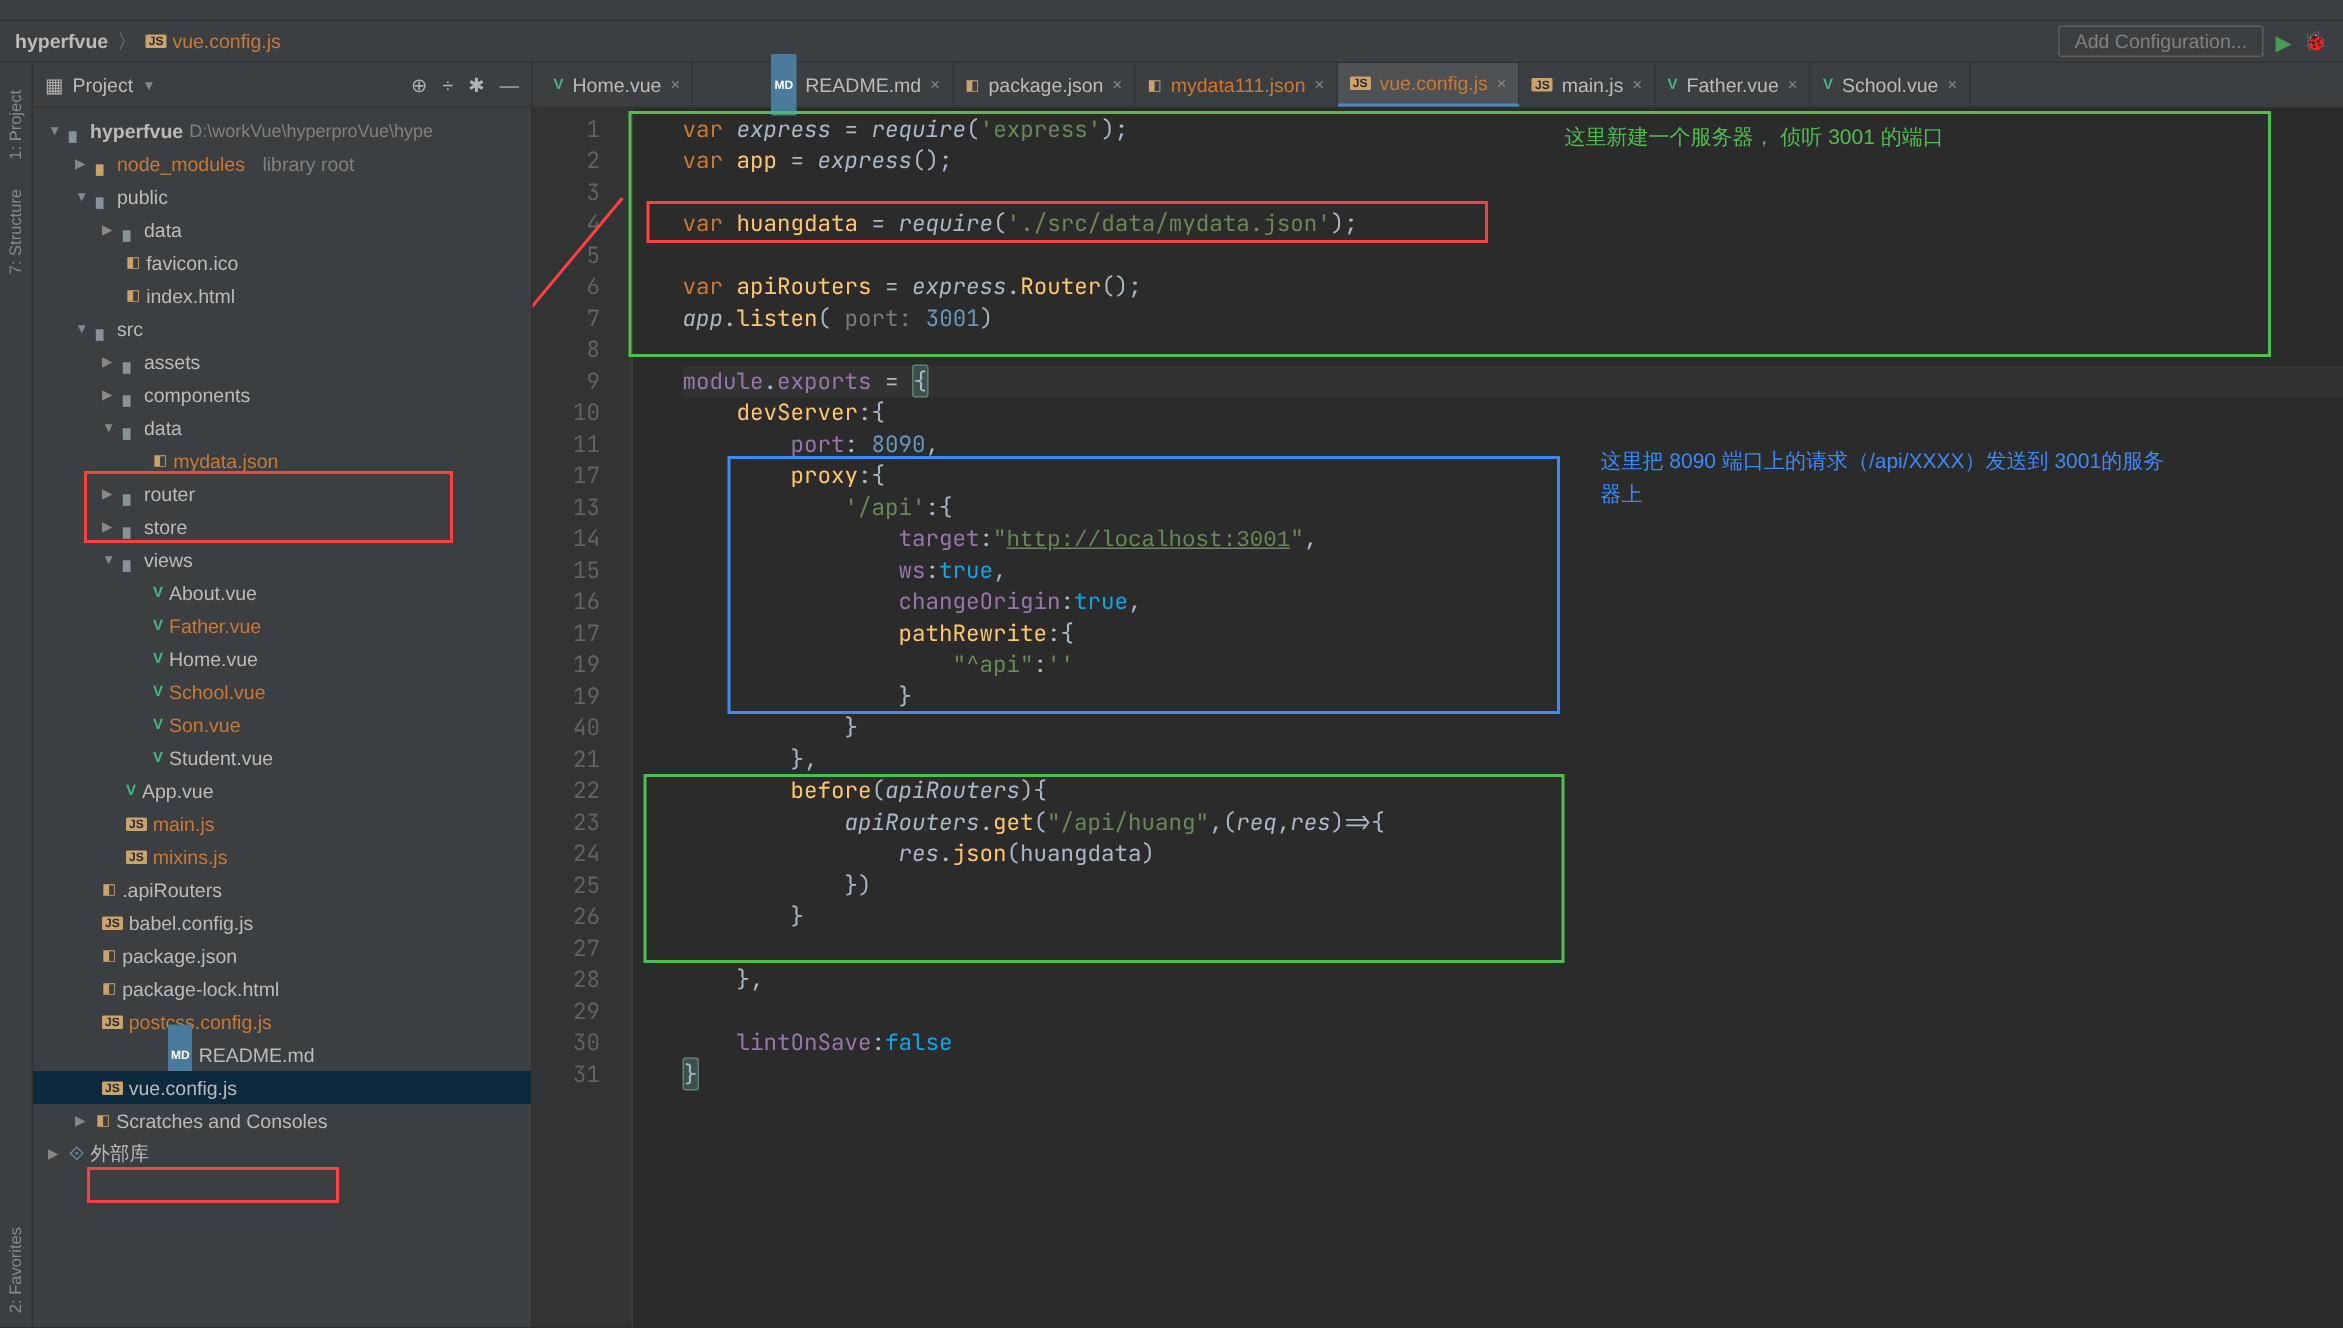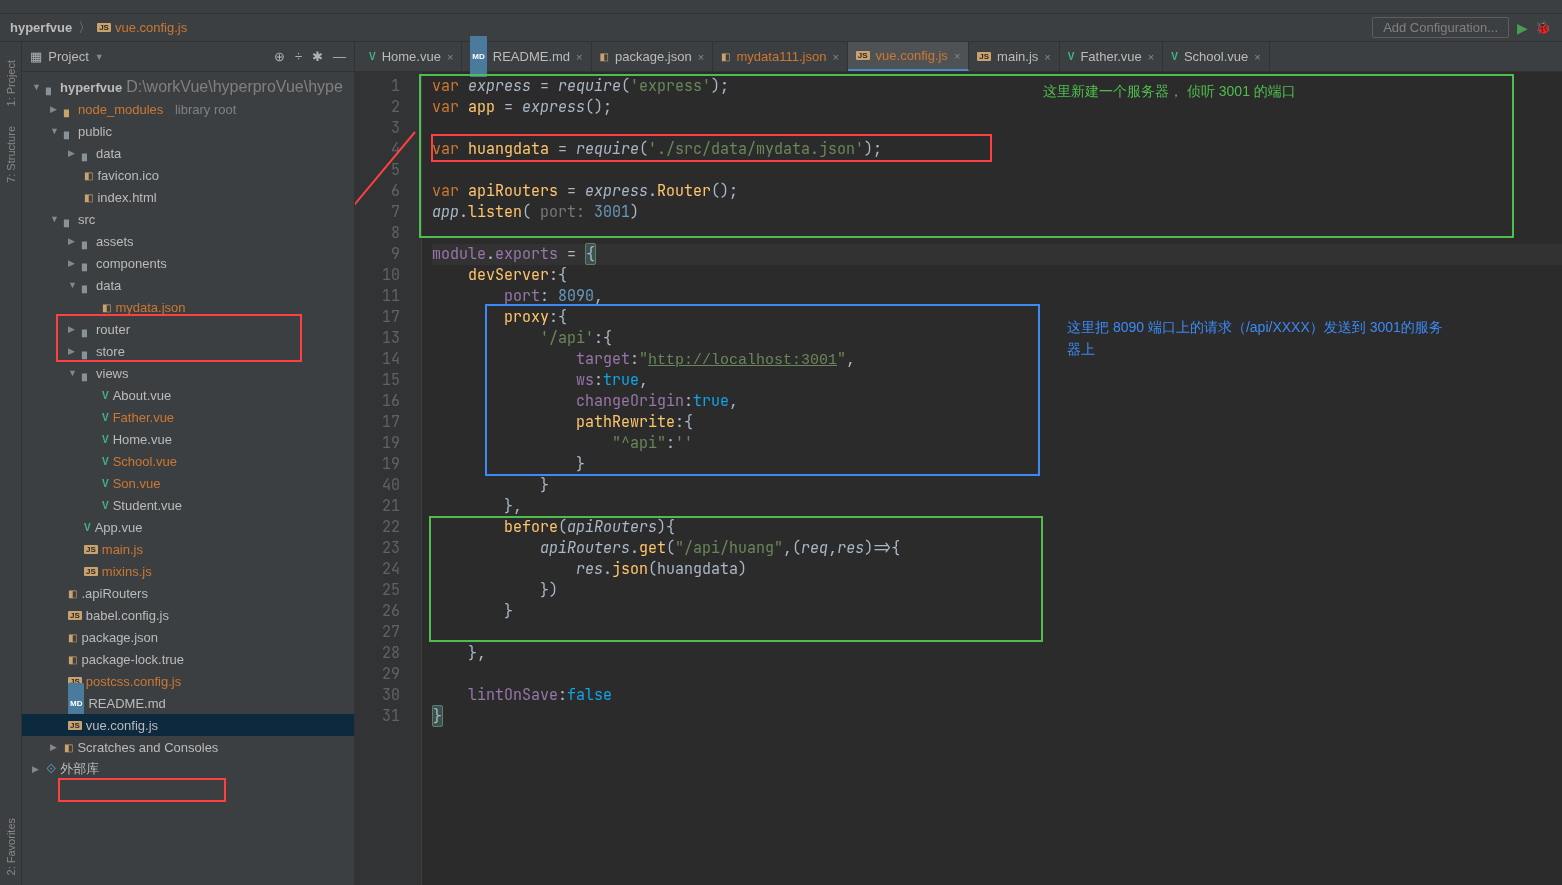--- a/index.html
+++ b/index.html
@@ -85,26 +85,26 @@
   gap: 4px;
   position: relative;
 }
 .tree-node.selected { background: #0d293e; }
 .tree-arrow { width: 10px; color: #888; font-size: 9px; }
 .tree-icon-folder { color: #87939a; }
 .tree-icon-folder-mod { color: #c9a26d; }
 .tree-icon-vue { color: #41b883; font-weight: bold; font-size: 10px; }
 .tree-icon-js { background: #c9a26d; color: #2b2b2b; font-size: 8px; padding: 0 2px; font-weight: bold; border-radius: 1px; }
 .tree-icon-json { color: #c9a26d; font-size: 10px; }
-.tree-icon-md { background: #4a7a9c; color: #fff; font-size: 8px; padding: 16px 2px; font-weight: bold; border-radius: 1px; }
+.tree-icon-md { background: #4a7a9c; color: #fff; font-size: 8px; padding: 16px 2px; font-weight: bold; border-radius: 1px; margin-left: 44px; }
 .tree-icon-html { color: #c9a26d; font-size: 10px; }
 .tree-label { color: #bbbbbb; }
 .tree-label.lib { color: #808080; }
 .tree-label.hl { color: #cc7832; }
-.tree-label.path { color: #808080; font-size: 16px; }
+.tree-label.path { color: #808080; font-size: 12px; }
 .red-box-tree1 {
   position: absolute;
   border: 2px solid #ff4040;
   pointer-events: none;
 }
 .editor-area { flex: 1; display: flex; flex-direction: column; background: #2b2b2b; }
 .tabs {
   height: 30px;
   background: #3c3f41;
   display: flex;
@@ -146,21 +146,21 @@
   width: 12px;
   background: #313335;
   border-right: 1px solid #3e3e3e;
 }
 .code {
   flex: 1;
   padding: 4px 0 0 10px;
   white-space: pre;
   position: relative;
 }
-.code-line { height: 21px; }
+.code-line { height: 21px; margin-left: 23px; }
 .cl-caret { background: #323232; }
 .kw { color: #cc7832; }
 .def { color: #ffc66d; }
 .prop { color: #9876aa; }
 .str { color: #6a8759; }
 .num { color: #6897bb; }
 .param { color: #a9b7c6; font-style: italic; }
 .italic { font-style: italic; color: #a9b7c6; }
 .hint { color: #787878; font-style: normal; }
 .link { color: #6a8759; text-decoration: underline; font-family: Liberation Mono, monospace; }
@@ -342,21 +342,21 @@
       <div class="tree-node" style="--indent:46px">
         <span class="tree-icon-js">JS</span>
         <span class="tree-label">babel.config.js</span>
       </div>
       <div class="tree-node" style="--indent:46px">
         <span class="tree-icon-json">◧</span>
         <span class="tree-label">package.json</span>
       </div>
       <div class="tree-node" style="--indent:46px">
         <span class="tree-icon-json">◧</span>
-        <span class="tree-label">package-lock.true</span>
+        <span class="tree-label">package-lock.html</span>
       </div>
       <div class="tree-node" style="--indent:46px">
         <span class="tree-icon-js">JS</span>
         <span class="tree-label hl">postcss.config.js</span>
       </div>
       <div class="tree-node" style="--indent:46px">
         <span class="tree-icon-md">MD</span>
         <span class="tree-label">README.md</span>
       </div>
       <div class="tree-node selected" style="--indent:46px">
@@ -459,21 +459,21 @@
         </div>
       <div class="gutter-fold"></div>
       <div class="code" id="code-host"><div class="code-line"><span class="kw">var</span> <span class="italic def">express</span> = <span class="italic">require</span>(<span class="str">'express'</span>);</div><div class="code-line"><span class="kw">var</span> <span class="def">app</span> = <span class="italic">express</span>();</div><div class="code-line"></div><div class="code-line"><span class="kw">var</span> <span class="def">huangdata</span> = <span class="italic">require</span>(<span class="str">'./src/data/mydata.json'</span>);</div><div class="code-line"></div><div class="code-line"><span class="kw">var</span> <span class="def">apiRouters</span> = <span class="italic">express</span>.<span class="def">Router</span>();</div><div class="code-line"><span class="param">app</span>.<span class="def">listen</span>( <span class="hint">port:</span> <span class="num">3001</span>)</div><div class="code-line"></div><div class="code-line cl-caret"><span class="prop">module</span>.<span class="prop">exports</span> = <span class="brace-hl">{</span></div><div class="code-line">    <span class="def">devServer</span>:{</div><div class="code-line">        <span class="prop">port</span>: <span class="num">8090</span>,</div><div class="code-line">        <span class="def">proxy</span>:{</div><div class="code-line">            <span class="str">'/api'</span>:{</div><div class="code-line">                <span class="prop">target</span>:<span class="str">"</span><span class="link">http://localhost:3001</span><span class="str">"</span>,</div><div class="code-line">                <span class="prop">ws</span>:<span class="bool-t">true</span>,</div><div class="code-line">                <span class="prop">changeOrigin</span>:<span class="bool-t">true</span>,</div><div class="code-line">                <span class="def">pathRewrite</span>:{</div><div class="code-line">                    <span class="str">"^api"</span>:<span class="str">''</span></div><div class="code-line">                }</div><div class="code-line">            }</div><div class="code-line">        },</div><div class="code-line">        <span class="def">before</span>(<span class="param">apiRouters</span>){</div><div class="code-line">            <span class="italic">apiRouters</span>.<span class="def">get</span>(<span class="str">"/api/huang"</span>,(<span class="param">req</span>,<span class="param">res</span>)=&gt;{</div><div class="code-line">                <span class="param">res</span>.<span class="def">json</span>(huangdata)</div><div class="code-line">            })</div><div class="code-line">        }</div><div class="code-line"></div><div class="code-line">    },</div><div class="code-line"></div><div class="code-line">    <span class="prop">lintOnSave</span>:<span class="bool-t">false</span></div><div class="code-line"><span class="brace-hl">}</span></div></div>
 
       <div class="overlay-box overlay-green" style="left:64px;top:2px;width:1095px;height:164px"></div>
       <div class="overlay-box overlay-red" style="left:76px;top:62px;width:561px;height:28px"></div>
       <div class="overlay-box overlay-blue" style="left:130px;top:232px;width:555px;height:172px"></div>
       <div class="overlay-box overlay-green" style="left:74px;top:444px;width:614px;height:126px"></div>
 
       <div class="annotation anno-green" style="left:688px;top:8px">这里新建一个服务器， 侦听 3001 的端口</div>
-      <div class="annotation anno-blue" style="left:712px;top:244px;width:380px">这里把 8090 端口上的请求（/api/XXXX）发送到 3001的服务器上</div>
+      <div class="annotation anno-blue" style="left:712px;top:224px;width:380px">这里把 8090 端口上的请求（/api/XXXX）发送到 3001的服务器上</div>
 
       <svg class="arrow-svg" style="left:-120px;top:40px" width="200" height="220">
         <defs>
             <marker id="ah" markerWidth="10" markerHeight="10" refX="8" refY="3" orient="auto">
               <polygon points="0 0, 9 3, 0 6" fill="#ff4040"></polygon>
             </marker>
           </defs>
         <line x1="180" y1="20" x2="30" y2="200" stroke="#ff4040" stroke-width="2" marker-end="url(#ah)"></line>
       </svg>
     </div>

